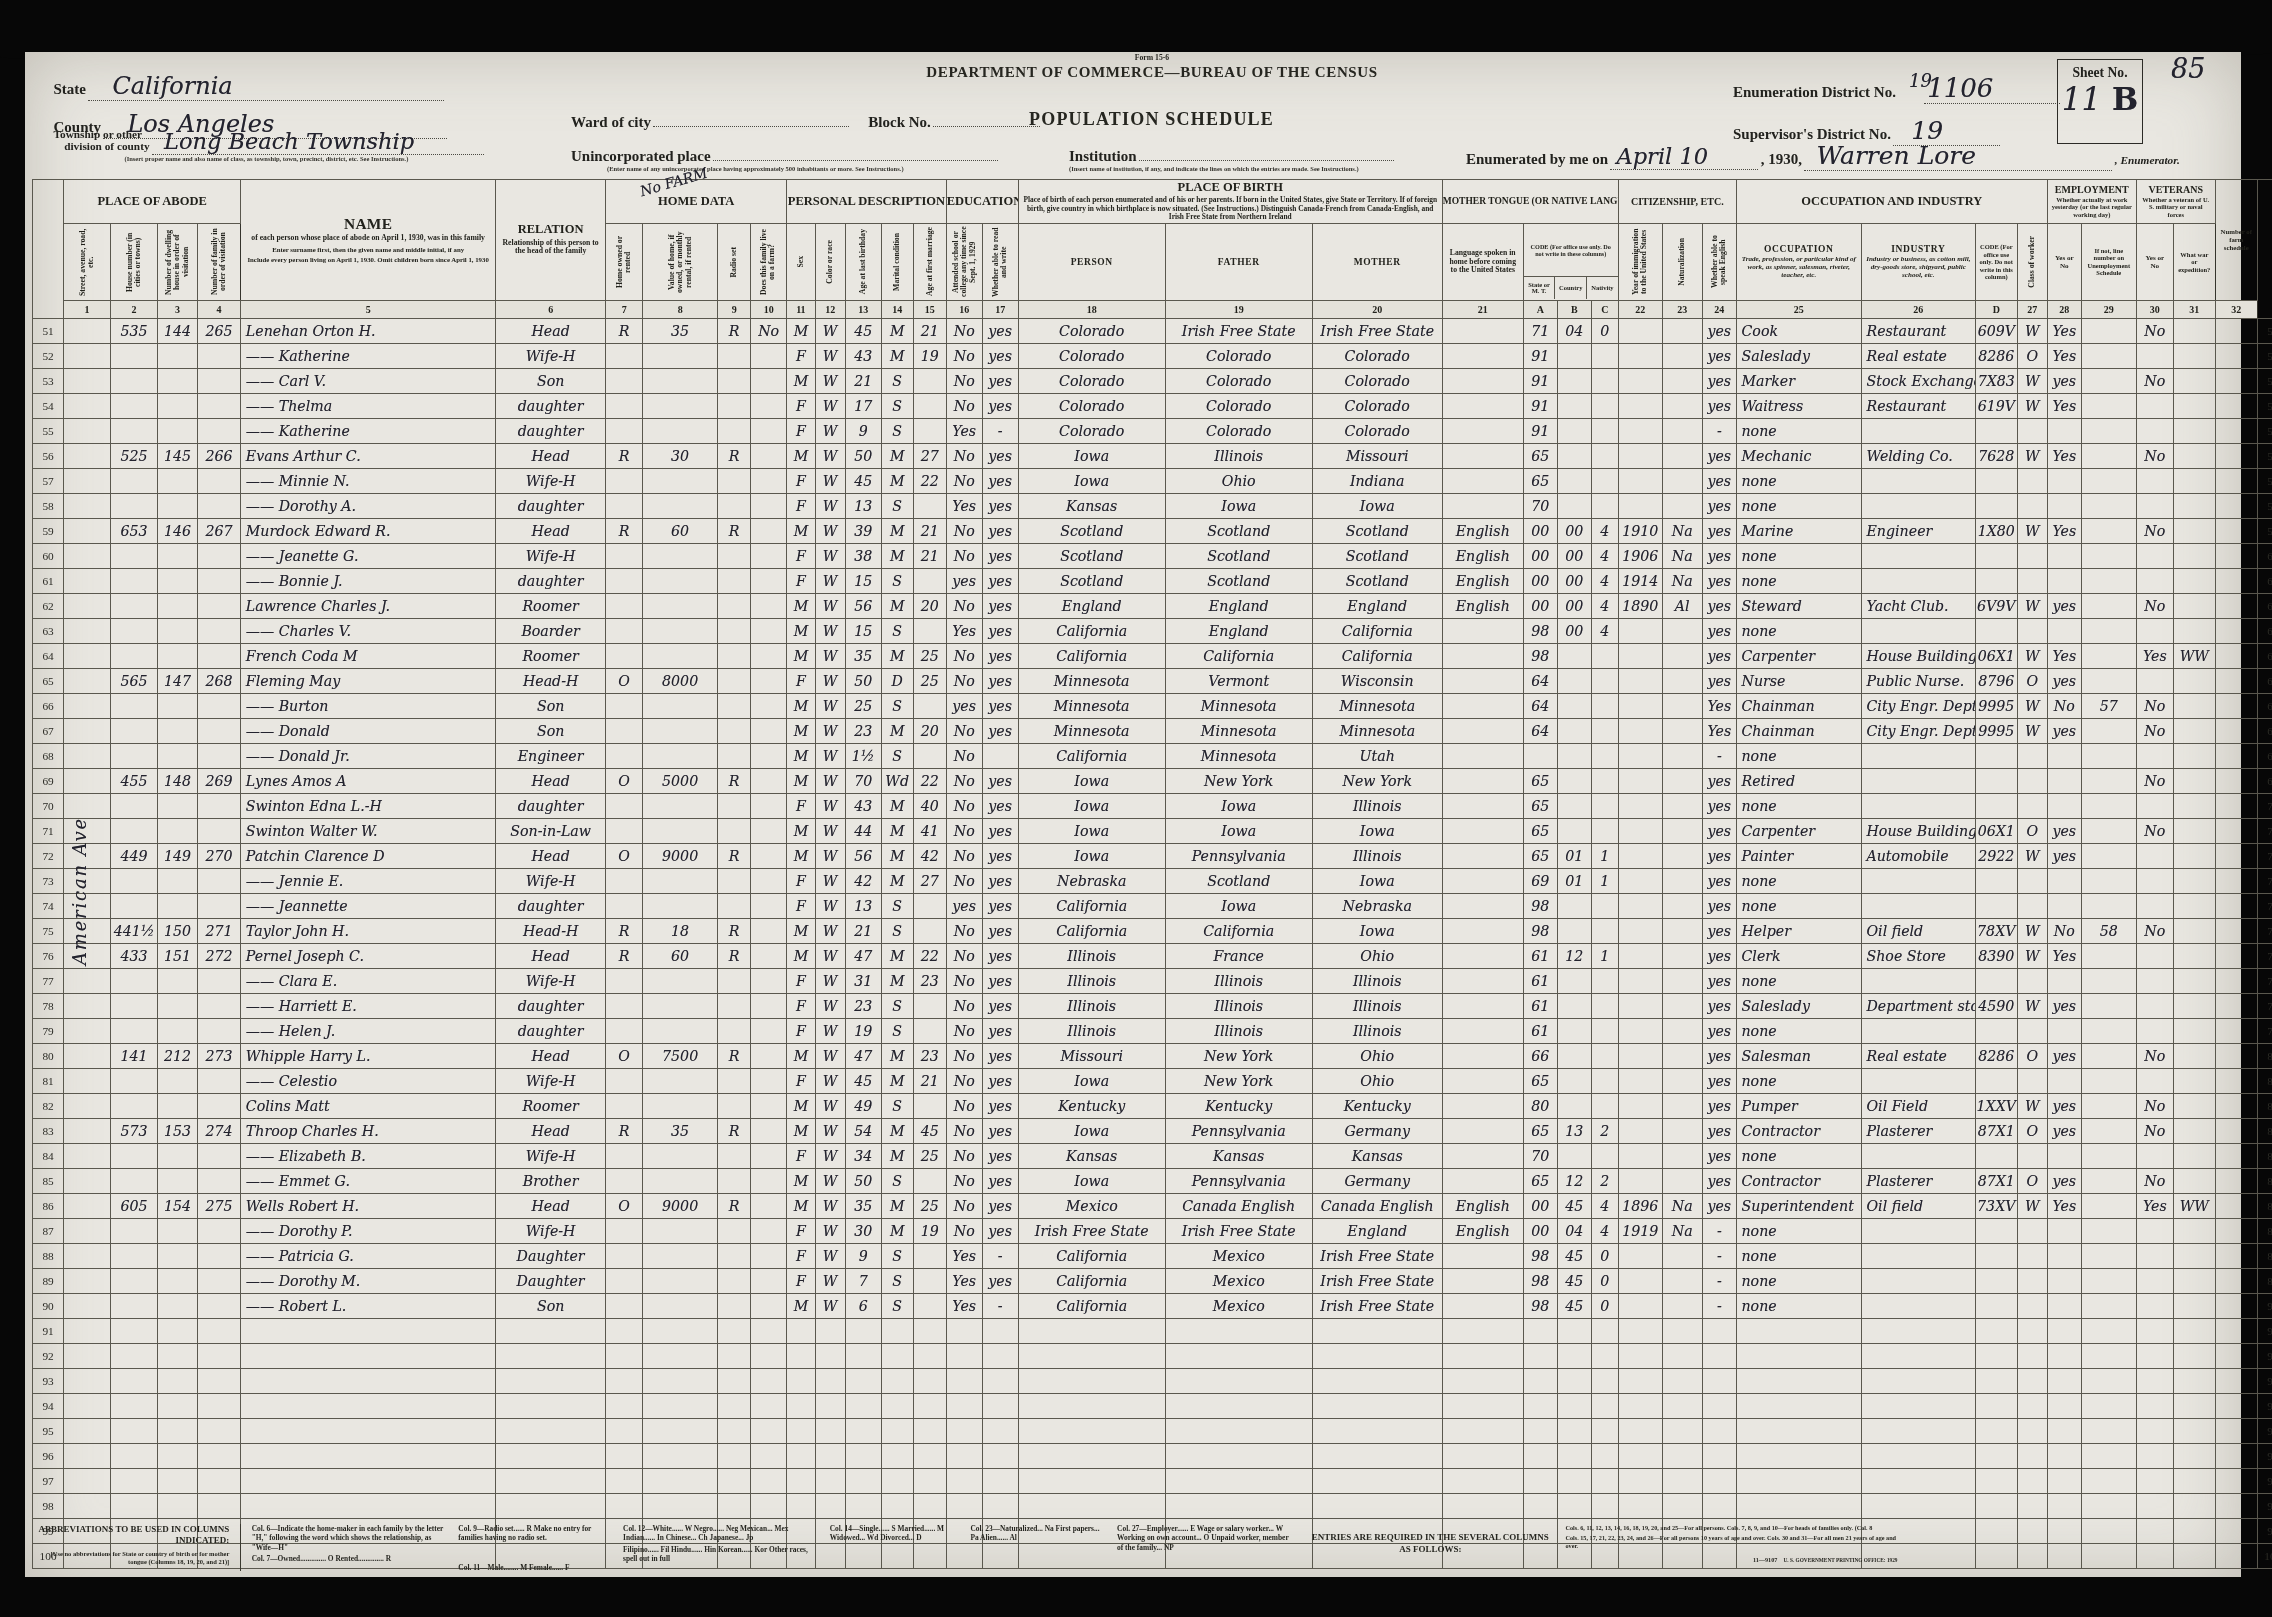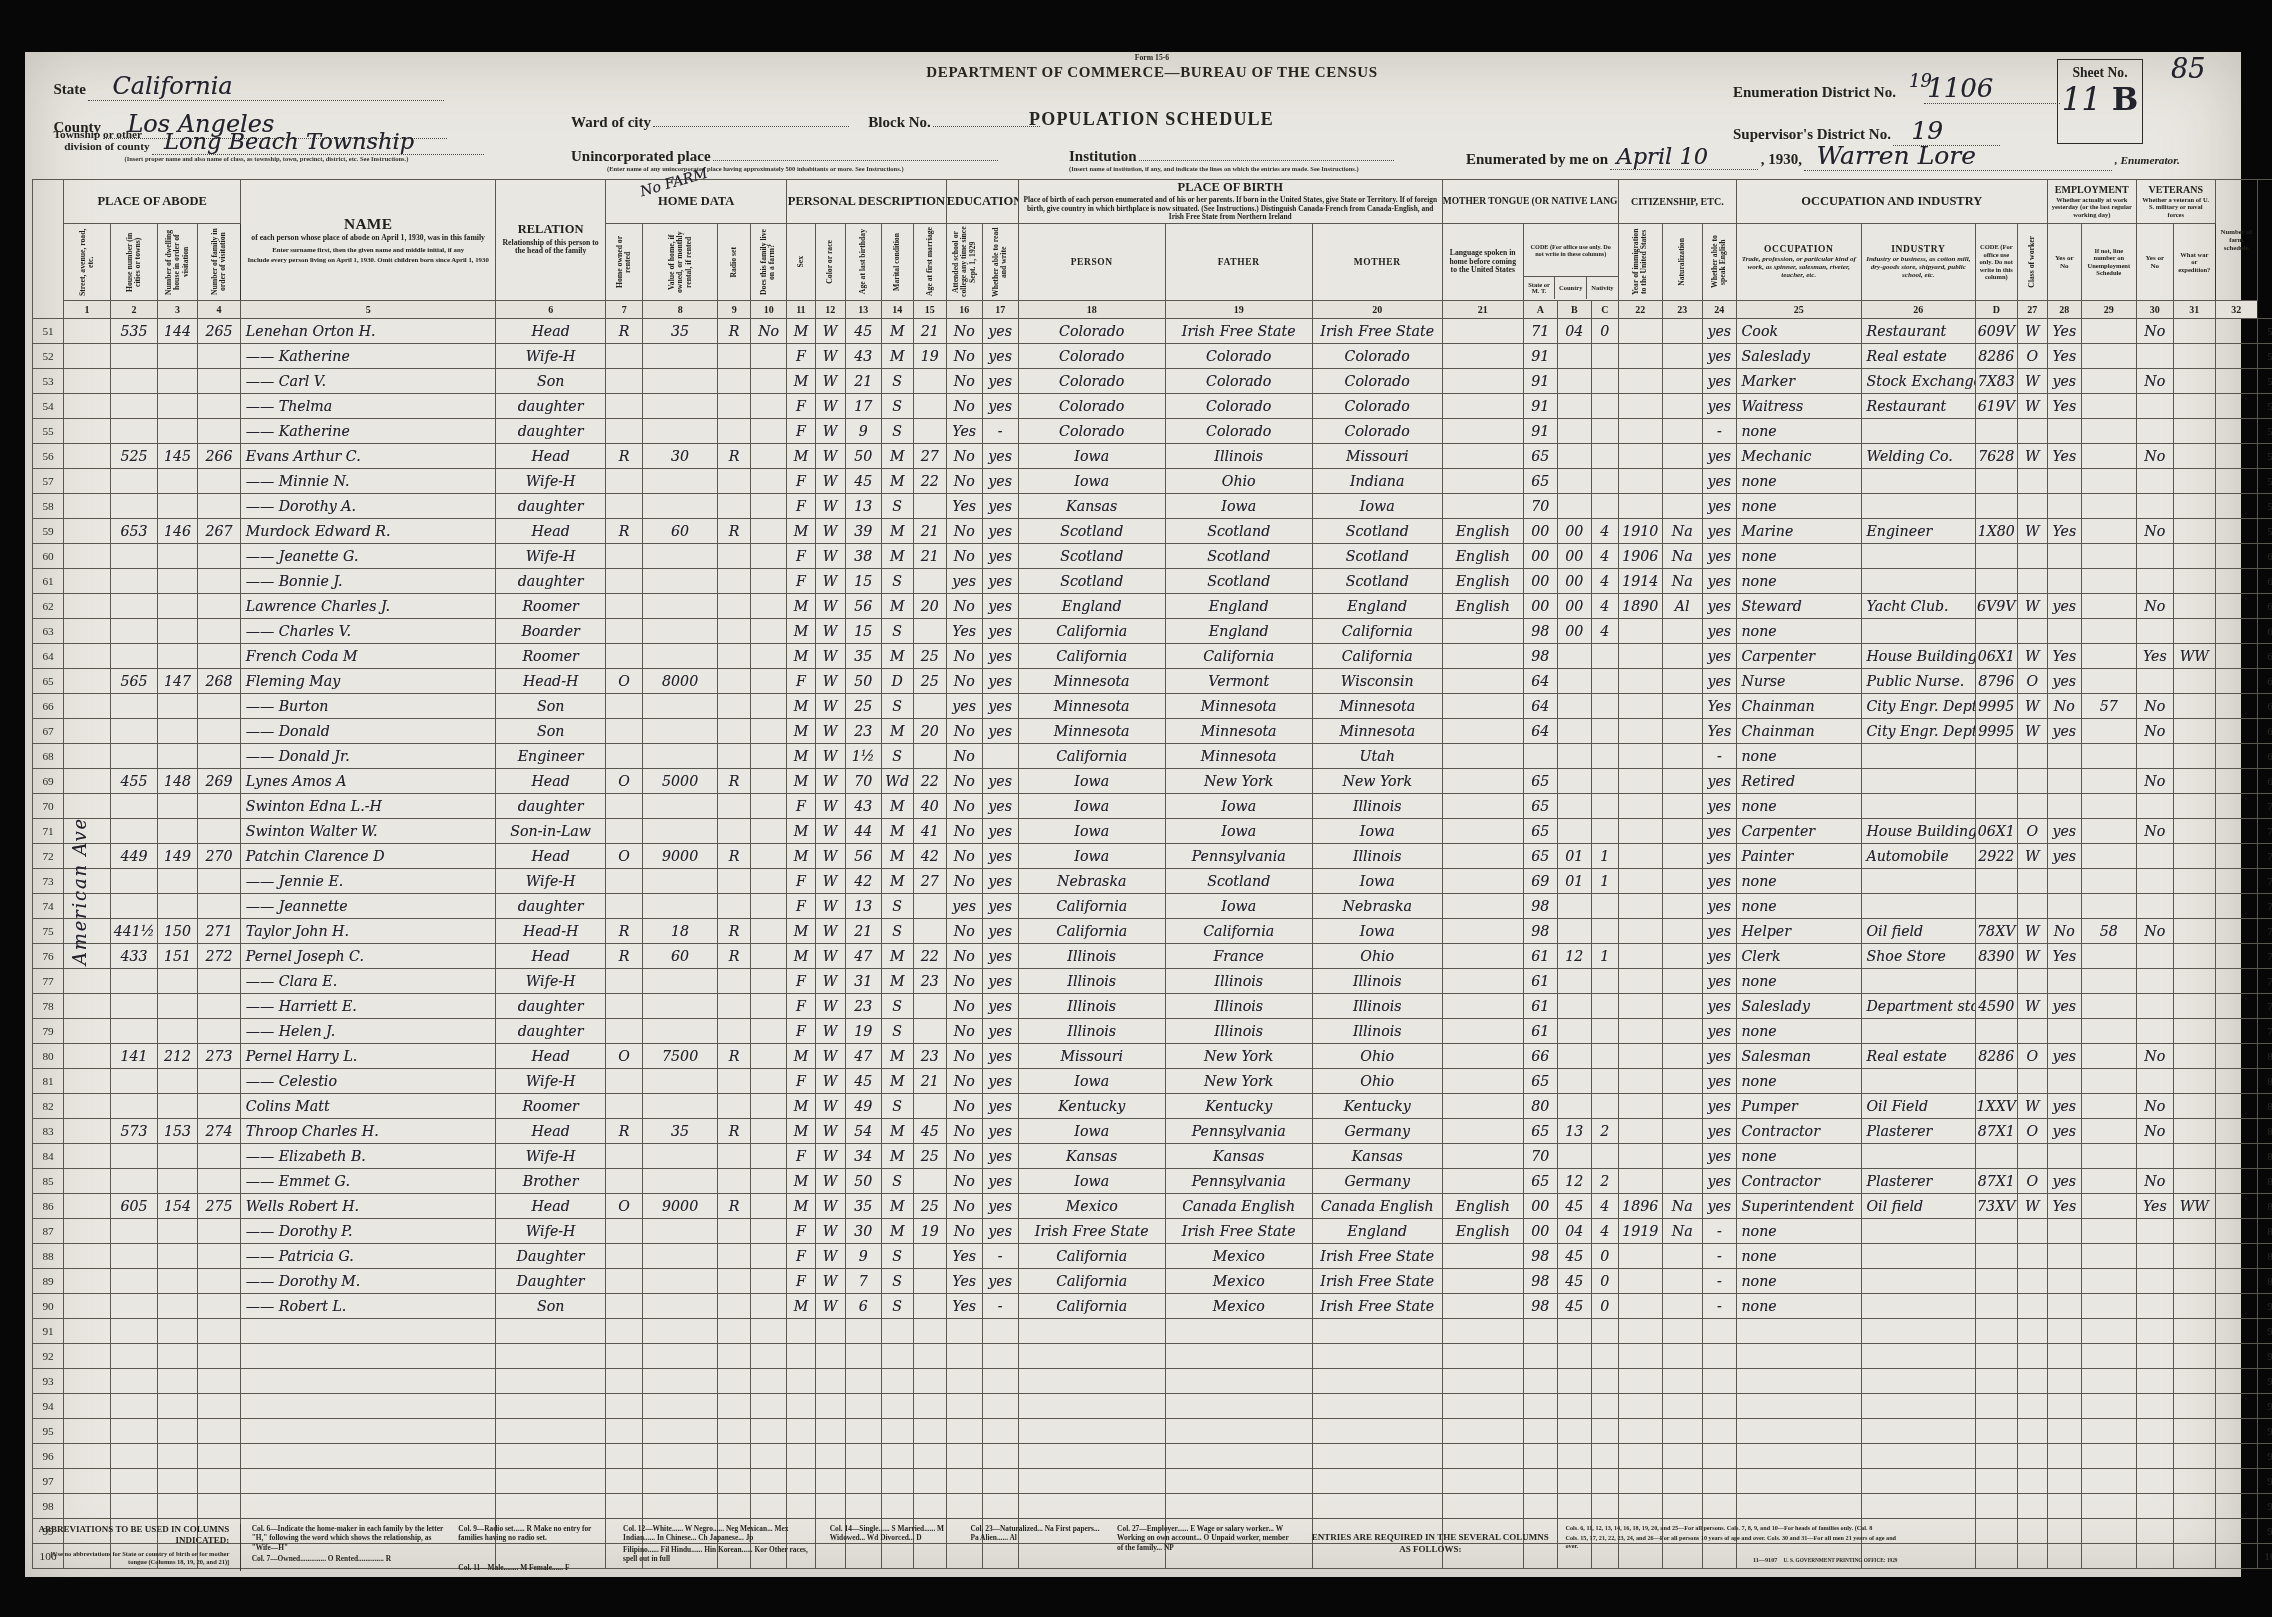--- a/index.html
+++ b/index.html
@@ -1498,21 +1498,21 @@
           <td class="hw"></td>
           <td class="hw gb"></td>
           <td class="ln gb">79</td>
         </tr>
         <tr>
           <td class="ln">80</td>
           <td class="hw gb"></td>
           <td class="hw">141</td>
           <td class="hw">212</td>
           <td class="hw">273</td>
-          <td class="hw gb al">Pernel Harry L.</td>
+          <td class="hw gb al">Whipple Harry L.</td>
           <td class="hw">Head</td>
           <td class="hw gb">O</td>
           <td class="hw">7500</td>
           <td class="hw">R</td>
           <td class="hw"></td>
           <td class="hw gb">M</td>
           <td class="hw">W</td>
           <td class="hw">47</td>
           <td class="hw">M</td>
           <td class="hw">23</td>

